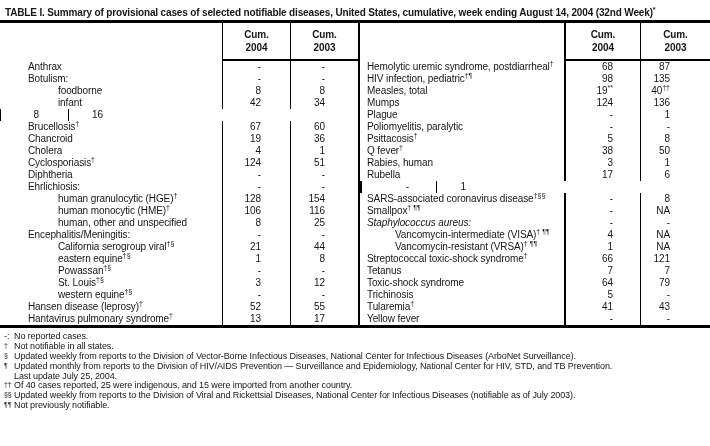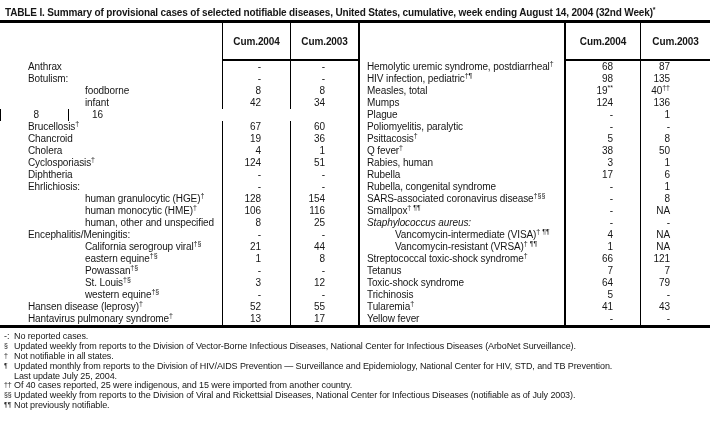--- a/index.html
+++ b/index.html
@@ -21,26 +21,26 @@
   .half.left  .w-label{width:222px}
   .half.left  .w-c1{width:68px}
   .half.left  .w-c2{width:68px}
   .half.right .w-label{width:204px}
   .half.right .w-c1{width:76px}
   .half.right .w-c2{width:70px}
 
   .w-c1,.w-c2{border-left:1px solid #000}
   .half.right .w-c1{border-left:2px solid #000}
 
-  .hcell{display:flex;flex-direction:row;align-items:center;justify-content:center;border-bottom:2px solid #000;font-weight:bold;font-size:10px;line-height:13px;letter-spacing:-0.1px}
+  .hcell{display:flex;flex-direction:column;align-items:center;justify-content:center;border-bottom:2px solid #000;font-weight:bold;font-size:10px;line-height:13px;letter-spacing:-0.1px}
   .hlabel{border-bottom:none}
 
   .lbl{padding-left:28px}
   .half.right .lbl{padding-left:7px}
-  .half.left  .lbl.indent{padding-left:85px}
+  .half.left  .lbl.indent{padding-left:58px}
   .half.right .lbl.indent{padding-left:35px}
   .lbl.italic > span{font-style:italic}
 
   .val{text-align:right}
   .half.left  .w-c1.val{padding-right:29px}
   .half.left  .w-c2.val{padding-right:33px}
   .half.right .w-c1.val{padding-right:27px}
   .half.right .w-c2.val{padding-right:40px}
 
   sup.sx{font-size:7px;letter-spacing:0;vertical-align:super;line-height:0}
@@ -242,21 +242,20 @@
             <div class="cell w-label lbl"><span>Rabies, human</span></div>
             <div class="cell w-c1 val"><span>3</span></div>
             <div class="cell w-c2 val"><span>1</span></div>
           </div>
           <div class="trow">
             <div class="cell w-label lbl"><span>Rubella</span></div>
             <div class="cell w-c1 val"><span>17</span></div>
             <div class="cell w-c2 val"><span>6</span></div>
           </div>
           <div class="trow">
-            <div class="cell w-label lbl"><span>Rubella, congenital syndrome</span></div>
             <div class="cell w-c1 val"><span>-</span></div>
             <div class="cell w-c2 val"><span>1</span></div>
           </div>
           <div class="trow">
             <div class="cell w-label lbl"><span>SARS-associated coronavirus disease</span><sup class="sx">†§§</sup></div>
             <div class="cell w-c1 val"><span>-</span></div>
             <div class="cell w-c2 val"><span>8</span></div>
           </div>
           <div class="trow">
             <div class="cell w-label lbl"><span>Smallpox</span><sup class="sx">† ¶¶</sup></div>
@@ -312,26 +311,26 @@
     </div>
 
   </div>
 
   <div class="footnotes" id="footnotes">
       <div class="fn">
         <span class="fn-marker plain">-:</span>
         <span class="fn-text">No reported cases.</span>
       </div>
       <div class="fn">
+        <span class="fn-marker">†</span>
+        <span class="fn-text">Not notifiable in all states.</span>
+      </div>
+      <div class="fn">
         <span class="fn-marker">§</span>
         <span class="fn-text">Updated weekly from reports to the Division of Vector-Borne Infectious Diseases, National Center for Infectious Diseases (ArboNet Surveillance).</span>
-      </div>
-      <div class="fn">
-        <span class="fn-marker">†</span>
-        <span class="fn-text">Not notifiable in all states.</span>
       </div>
       <div class="fn">
         <span class="fn-marker">¶</span>
         <span class="fn-text">Updated monthly from reports to the Division of HIV/AIDS Prevention — Surveillance and Epidemiology, National Center for HIV, STD, and TB Prevention.
 Last update July 25, 2004.</span>
       </div>
       <div class="fn">
         <span class="fn-marker">††</span>
         <span class="fn-text">Of 40 cases reported, 25 were indigenous, and 15 were imported from another country.</span>
       </div>

